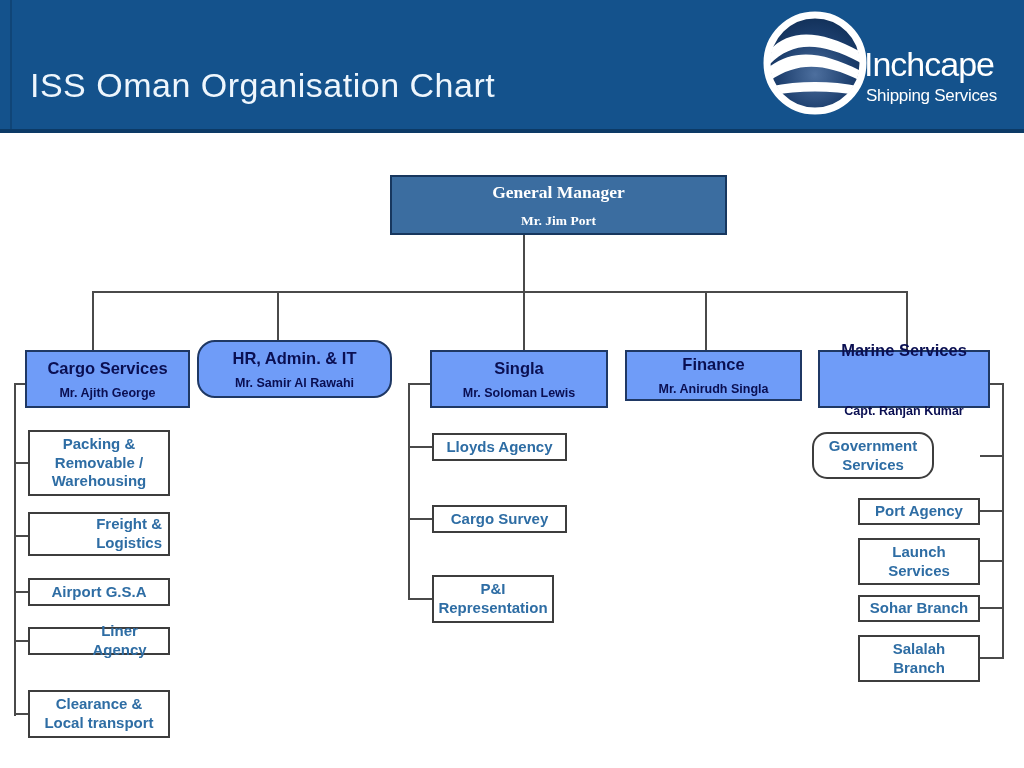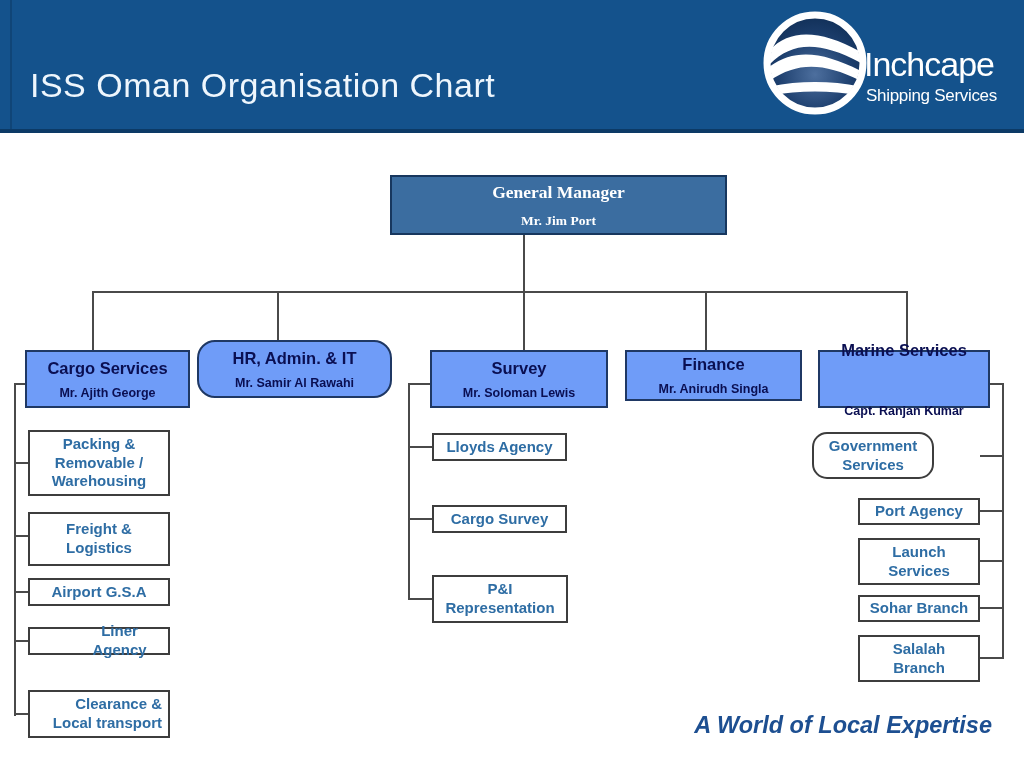--- a/index.html
+++ b/index.html
@@ -131,43 +131,42 @@
 
   <div class="box dept" style="left:25px; top:350px; width:165px; height:58px;">
     <span class="t">Cargo Services</span>
     <span class="n">Mr. Ajith George</span>
   </div>
   <div class="box dept" style="left:197px; top:340px; width:195px; height:58px;border-radius:18px;">
     <span class="t">HR, Admin. &amp; IT</span>
     <span class="n">Mr. Samir Al Rawahi</span>
   </div>
   <div class="box dept" style="left:430px; top:350px; width:178px; height:58px;">
-    <span class="t">Survey</span>
+    <span class="t">Singla</span>
     <span class="n">Mr. Soloman Lewis</span>
   </div>
   <div class="box dept" style="left:625px; top:350px; width:177px; height:51px;">
     <span class="t">Finance</span>
     <span class="n">Mr. Anirudh Singla</span>
   </div>
   <div class="box dept" style="left:818px; top:350px; width:172px; height:58px;gap:44px;">
     <span class="t">Marine Services</span>
     <span class="n">Capt. Ranjan Kumar</span>
   </div>
 
   <div class="box child" style="left:28px; top:430px; width:142px; height:66px;">Packing &amp; Removable / Warehousing</div>
-  <div class="box child" style="left:28px; top:512px; width:142px; height:54px;">Freight &amp; Logistics</div>
+  <div class="box child" style="left:28px; top:512px; width:142px; height:44px;text-align:right;">Freight &amp; Logistics</div>
   <div class="box child" style="left:28px; top:578px; width:142px; height:28px;">Airport G.S.A</div>
   <div class="box child" style="left:28px; top:627px; width:142px; height:28px;padding-left:47px;">Liner Agency</div>
-  <div class="box child" style="left:28px; top:690px; width:142px; height:48px;text-align:right;">Clearance &amp; Local transport</div>
+  <div class="box child" style="left:28px; top:690px; width:142px; height:48px;">Clearance &amp; Local transport</div>
 
   <div class="box child" style="left:432px; top:433px; width:135px; height:28px;">Lloyds Agency</div>
   <div class="box child" style="left:432px; top:505px; width:135px; height:28px;">Cargo Survey</div>
-  <div class="box child" style="left:432px; top:575px; width:136px; height:48px;">P&amp;I Representation</div>
+  <div class="box child" style="left:432px; top:575px; width:122px; height:48px;">P&amp;I Representation</div>
 
   <div class="box child" style="left:812px; top:432px; width:122px; height:47px;border-radius:15px;">Government Services</div>
   <div class="box child" style="left:858px; top:498px; width:122px; height:27px;">Port Agency</div>
   <div class="box child" style="left:858px; top:538px; width:122px; height:47px;">Launch Services</div>
   <div class="box child" style="left:858px; top:595px; width:122px; height:27px;">Sohar Branch</div>
   <div class="box child" style="left:858px; top:635px; width:122px; height:47px;">Salalah Branch</div>
 
-  <div class="footer-tagline">A World of Local Expertise</div>
 
 </div>
 
 </body></html>

